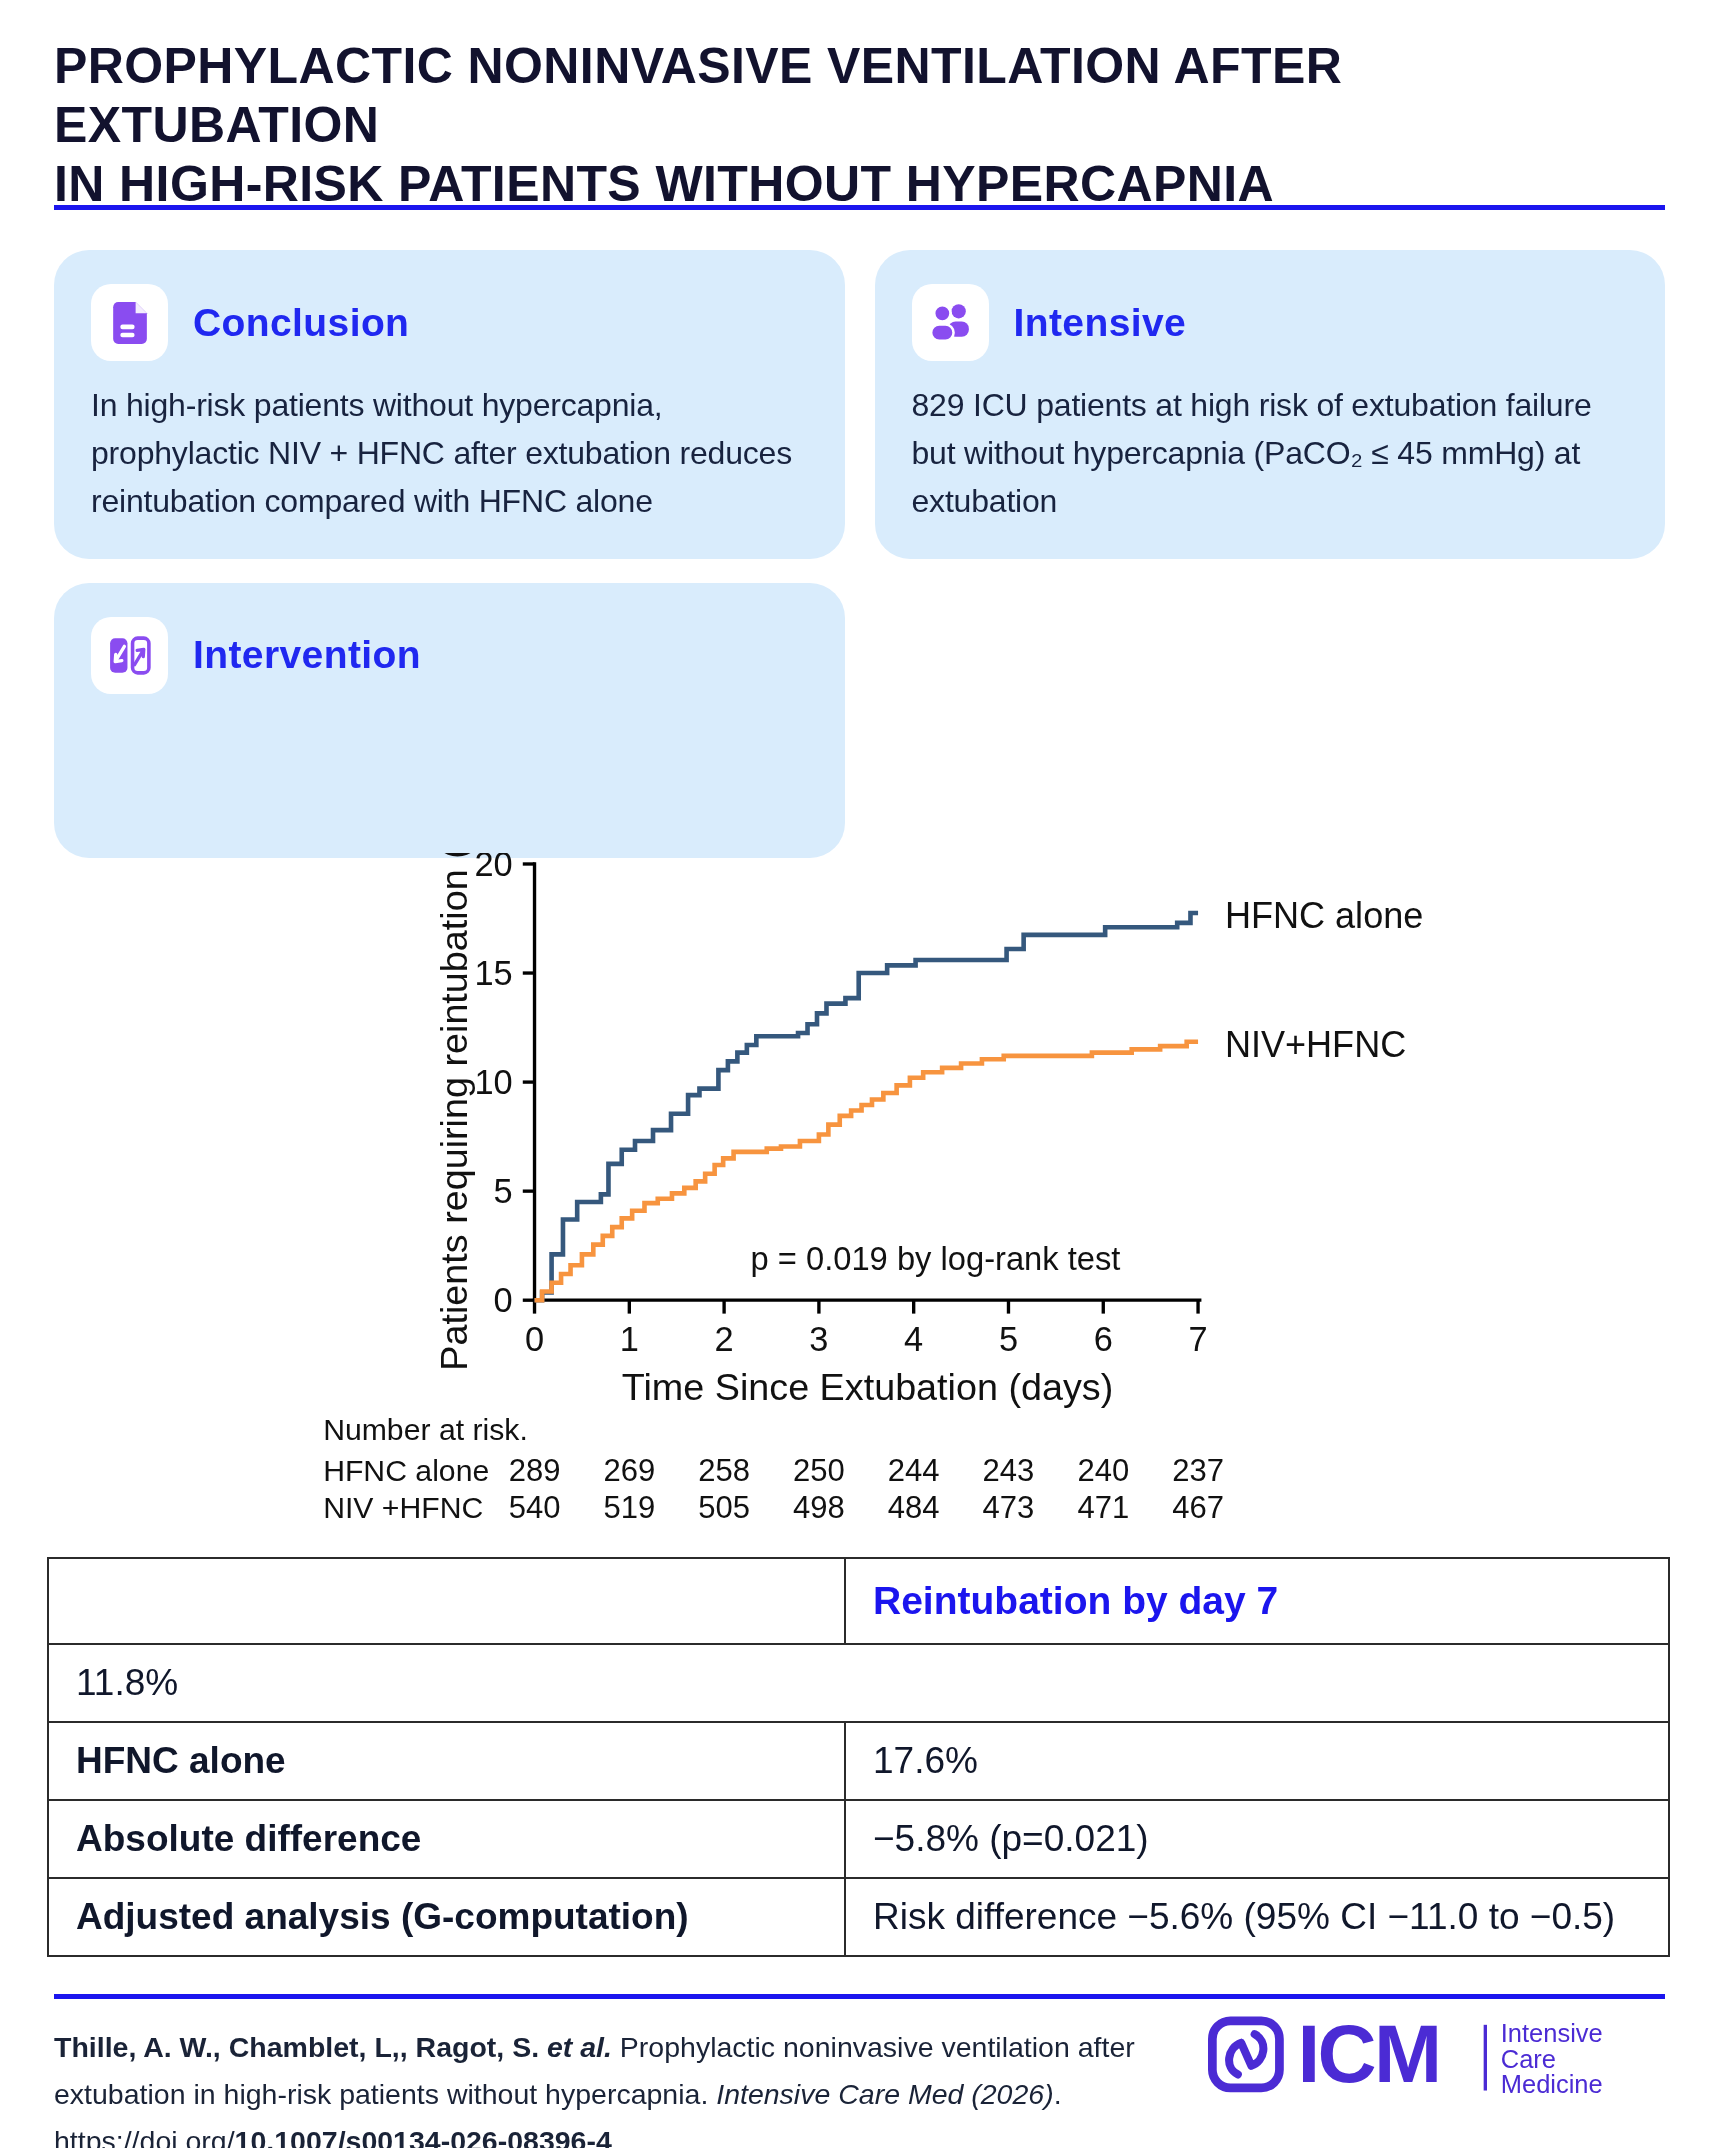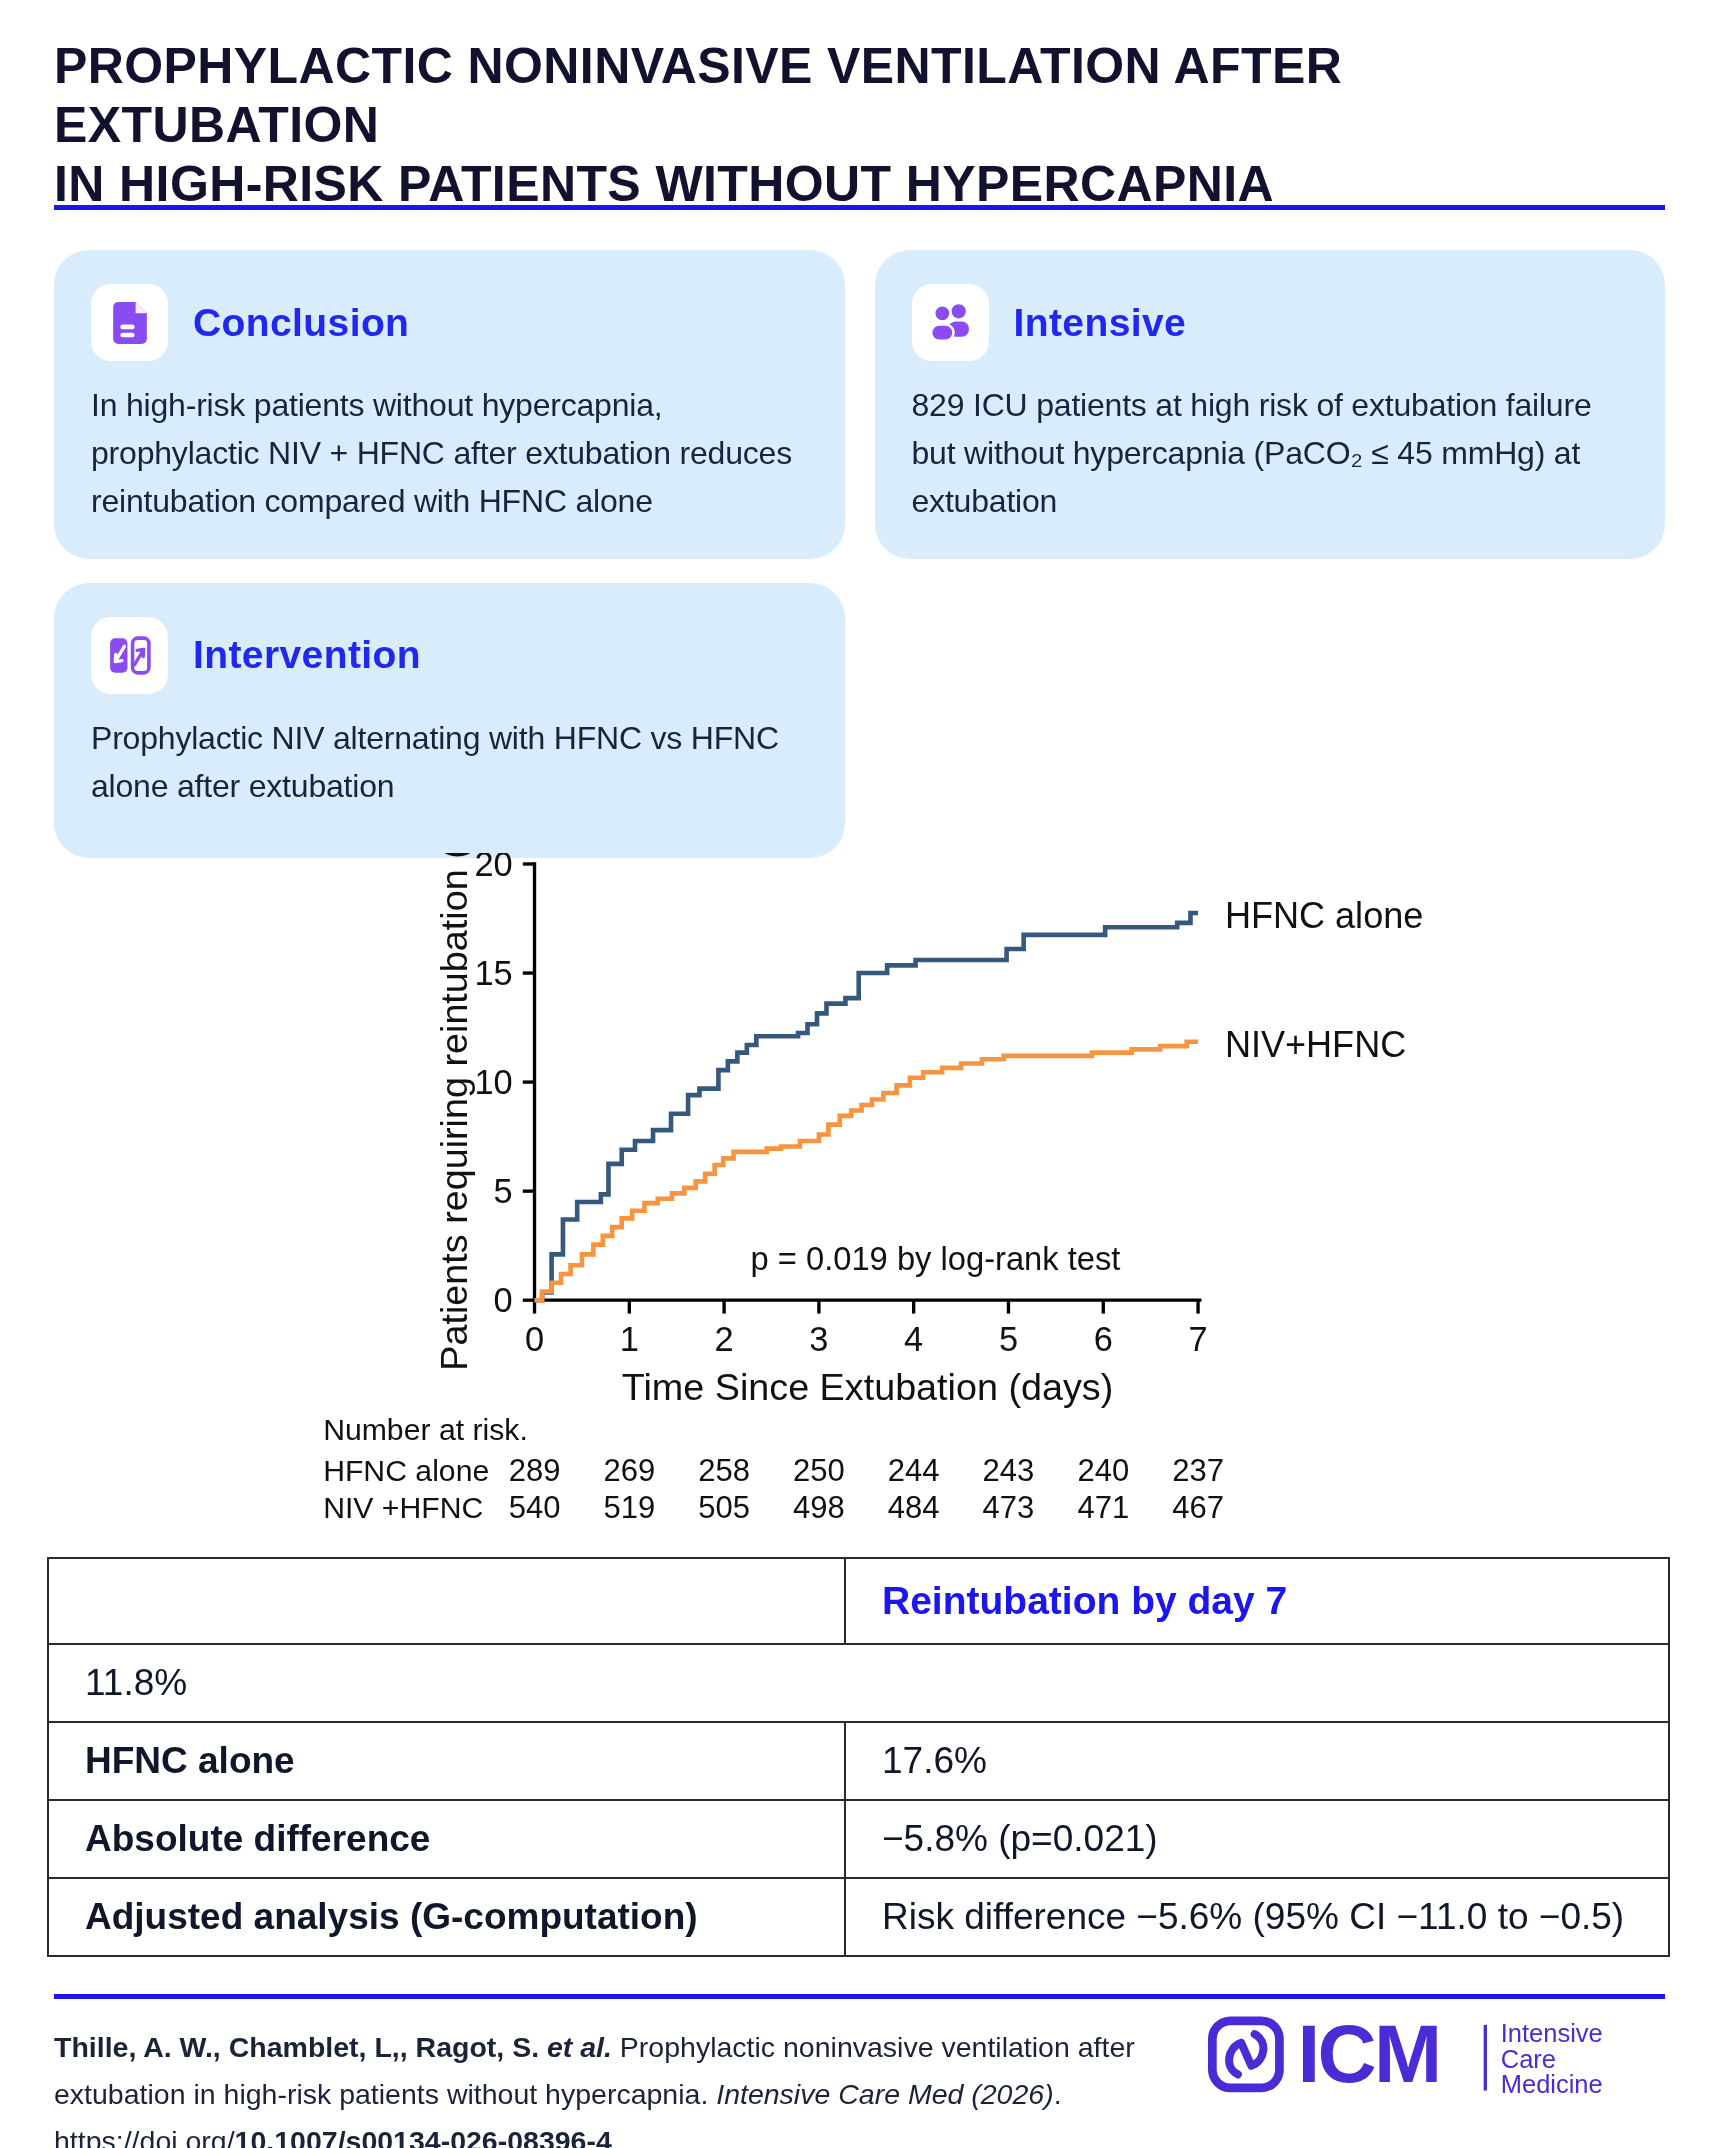--- a/index.html
+++ b/index.html
@@ -47,21 +47,21 @@
   #chart-svg .axis  { stroke:#000; stroke-width:4; }
   #chart-svg .tick  { stroke:#000; stroke-width:4; }
 
   
   .rtable {
     position:absolute; left:47px; top:1557px; width:1623px;
     border:2.5px solid #2b2b2b; background:#fff;
   }
   .rrow { display:grid; grid-template-columns:797px 1fr; border-top:2.5px solid #2b2b2b; }
   .rrow:first-child { border-top:none; }
-  .rcell { padding:0 36px; display:flex; align-items:center; min-height:76px; font-size:37px; color:#10172b; }
+  .rcell { padding:0 27px; display:flex; align-items:center; min-height:76px; font-size:37px; color:#10172b; }
   .rcell.left { border-right:2.5px solid #2b2b2b; font-weight:bold; }
   .rrow.head .rcell { min-height:84px; }
   .rrow.head .rcell.right { color:#1b15ee; font-weight:bold; font-size:39px; }
 
   
   .citation {
     position:absolute; left:54px; top:2024px; width:1091px;
     font-size:28.5px; line-height:1.65; color:#1a2337;
   }
   .citation .b { font-weight:bold; }
@@ -118,21 +118,20 @@
         <div class="chip">
           <svg viewBox="0 0 48 48">
             <rect x="5" y="7" width="17" height="34" rx="5" fill="#8a4cf0"></rect>
             <rect x="27" y="7" width="16" height="34" rx="5" fill="none" stroke="#8a4cf0" stroke-width="3.5"></rect>
             <path d="M19 15 L10 30 M10 30 l0.5 -7 M10 30 l6.5 -1" stroke="#ffffff" stroke-width="3.2" fill="none" stroke-linecap="round" stroke-linejoin="round"></path>
             <path d="M29 33 L38 18 M38 18 l-0.5 7 M38 18 l-6.5 1" stroke="#8a4cf0" stroke-width="3.2" fill="none" stroke-linecap="round" stroke-linejoin="round"></path>
           </svg>
         </div>
         <div class="card-title">Intervention</div>
       </div>
-      <div class="card-body">Prophylactic NIV alternating with HFNC vs HFNC alone after extubation</div>
     </div>
   </div>
 
   <div class="chart-wrap">
     <svg id="chart-svg" viewBox="0 0 1390 814">
 
       <line class="axis" x1="307" y1="11" x2="307" y2="533"></line>
       <line class="axis" x1="305" y1="533" x2="1102" y2="533"></line>
       <g id="y-ticks">
           <line class="tick" x1="293" x2="307" y1="533" y2="533"></line>

